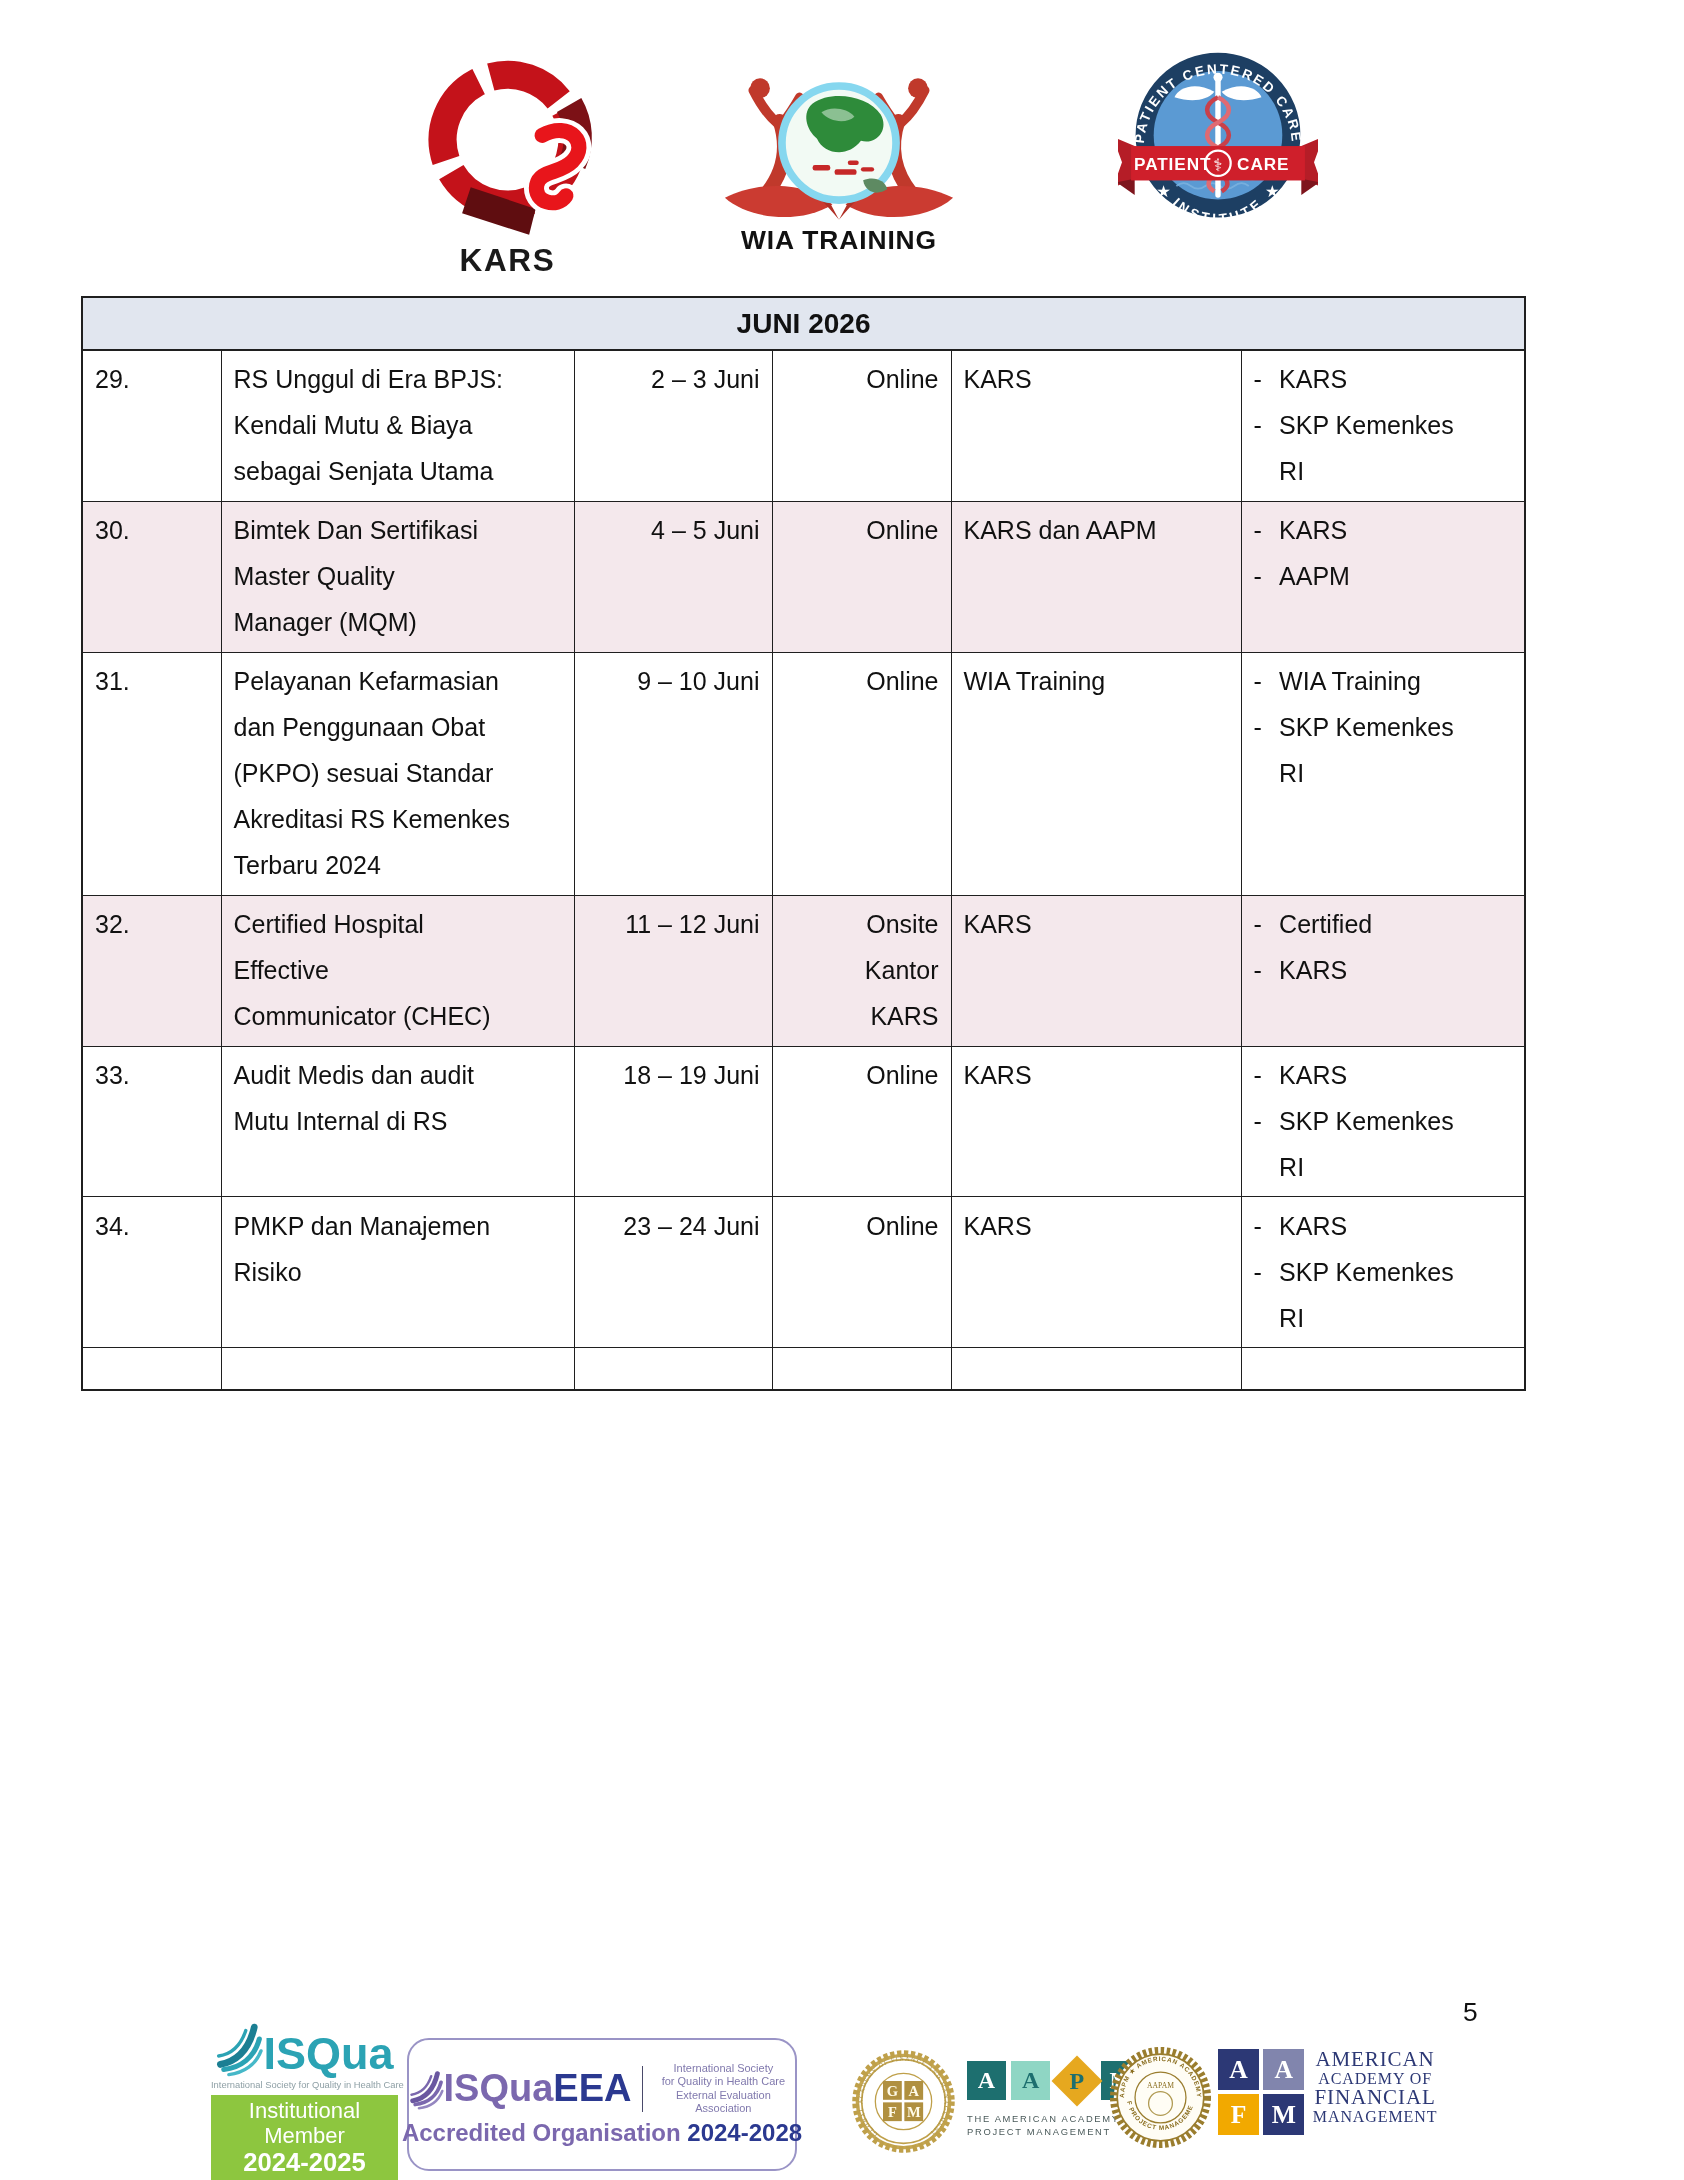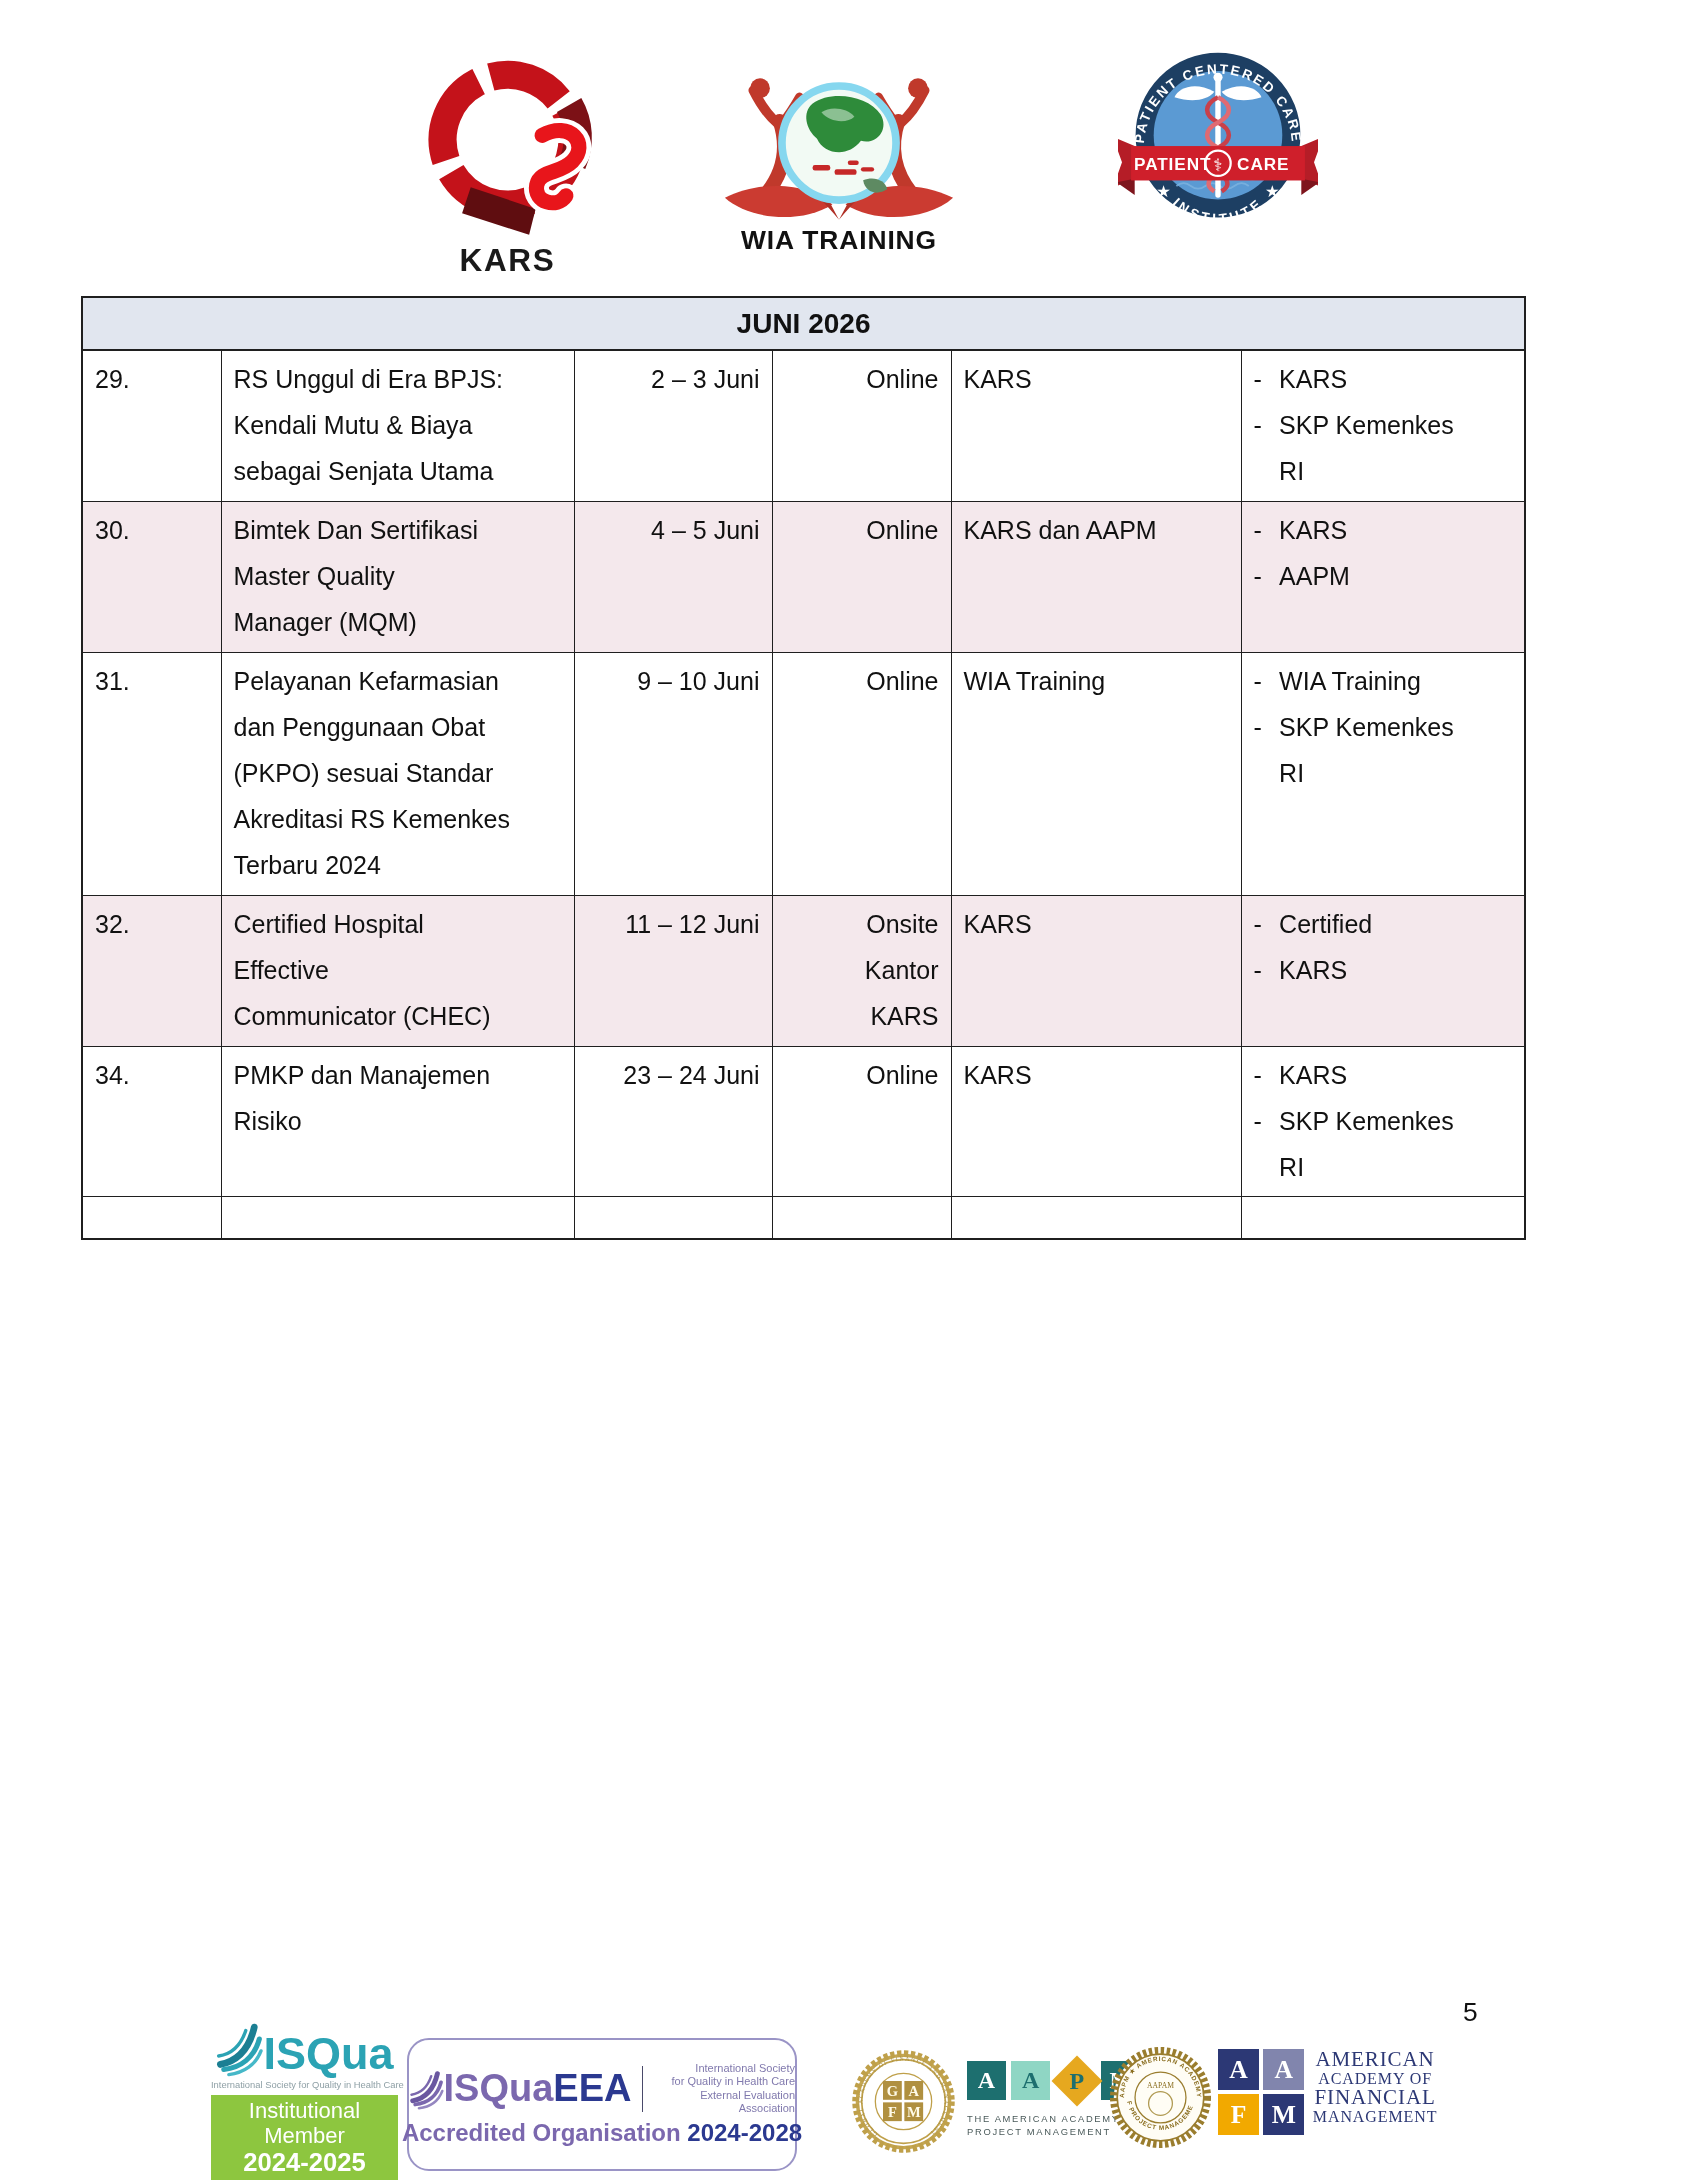--- a/index.html
+++ b/index.html
@@ -41,21 +41,21 @@
   .isqua-box{margin-top:5.1px;background:#8dc63f;color:#fff;padding:2.6px 1.7px 5.1px 1.7px;}
   .isqua-box .l1{font-size:22px;line-height:25.6px;}
   .isqua-box .l2{font-size:25.6px;line-height:27px;font-weight:bold;}
   
   .eea{left:407px;top:2038px;width:390px;height:133px;border:2.6px solid #9a94c6;border-radius:22px;
        box-sizing:border-box;display:flex;flex-direction:column;align-items:center;justify-content:center;}
   .eea-top{display:flex;align-items:center;}
   .eea-name1{font-size:38px;font-weight:bold;color:#7b68ae;line-height:41px;}
   .eea-name2{font-size:38px;font-weight:bold;color:#2b3990;line-height:41px;}
   .eea-div{width:1.7px;height:46px;background:#4a4a6a;margin:0 8.5px 0 10.2px;}
-  .eea-side{font-size:11px;line-height:13.6px;color:#8079ad;text-align:right;}
+  .eea-side{font-size:11px;line-height:13.6px;color:#8079ad;text-align:center;}
   .eea-bottom{margin-top:3.4px;font-size:24px;font-weight:bold;white-space:nowrap;}
   .eea-bottom .a{color:#7b68ae;}
   .eea-bottom .y{color:#2b3990;}
   
   .gafm{left:848px;top:2046px;width:111px;height:111px;}
   
   .aapm{left:967px;top:2055px;width:200px;}
   .aapm-tiles{display:flex;align-items:center;height:51px;}
   .tileA{width:39px;height:39px;display:flex;align-items:center;justify-content:center;
     font-family:"Liberation Serif",serif;font-size:24px;font-weight:bold;margin-right:5.1px;}
@@ -250,20 +250,37 @@
               <span class="dash">-</span>
               <span>Certified</span>
             </div>
             <div class="cert">
               <span class="dash">-</span>
               <span>KARS</span>
             </div>
           </td>
         </tr>
         <tr>
+          <td class="c-no">33.</td>
+          <td class="c-title">Audit Medis dan audit<br>Mutu Internal di RS</td>
+          <td class="c-date">18 – 19 Juni</td>
+          <td class="c-mode">Online</td>
+          <td class="c-org">KARS</td>
+          <td class="c-cert">
+            <div class="cert">
+              <span class="dash">-</span>
+              <span>KARS</span>
+            </div>
+            <div class="cert">
+              <span class="dash">-</span>
+              <span>SKP Kemenkes<br>RI</span>
+            </div>
+          </td>
+        </tr>
+        <tr>
           <td class="c-no">34.</td>
           <td class="c-title">PMKP dan Manajemen<br>Risiko</td>
           <td class="c-date">23 – 24 Juni</td>
           <td class="c-mode">Online</td>
           <td class="c-org">KARS</td>
           <td class="c-cert">
             <div class="cert">
               <span class="dash">-</span>
               <span>KARS</span>
             </div>

